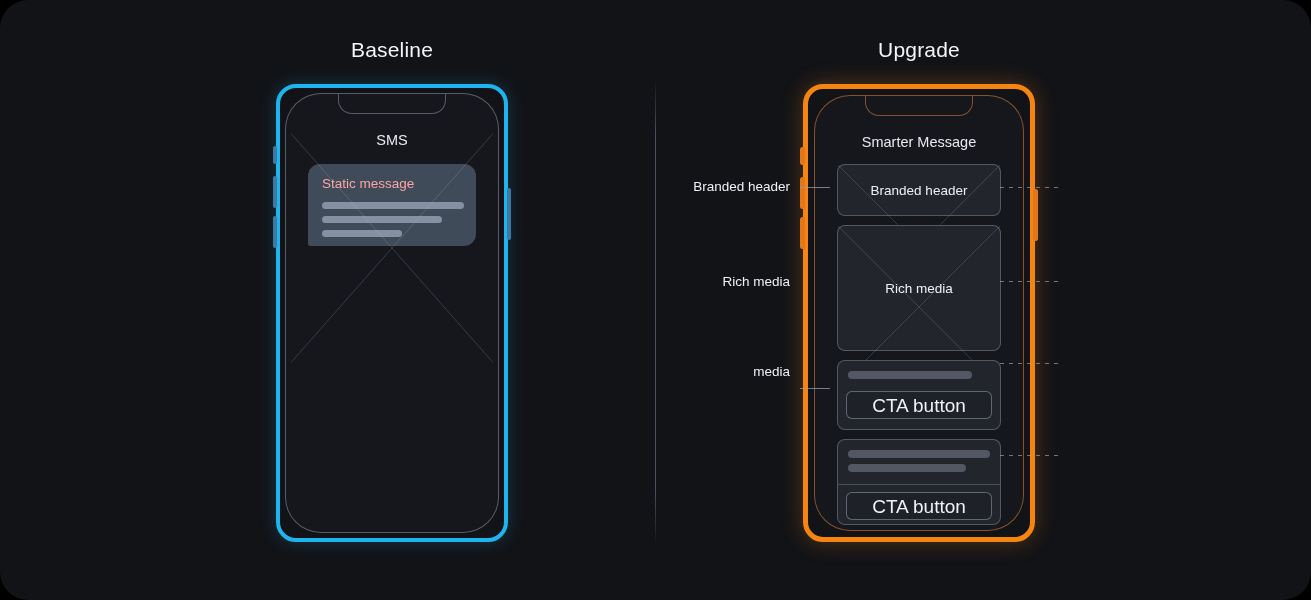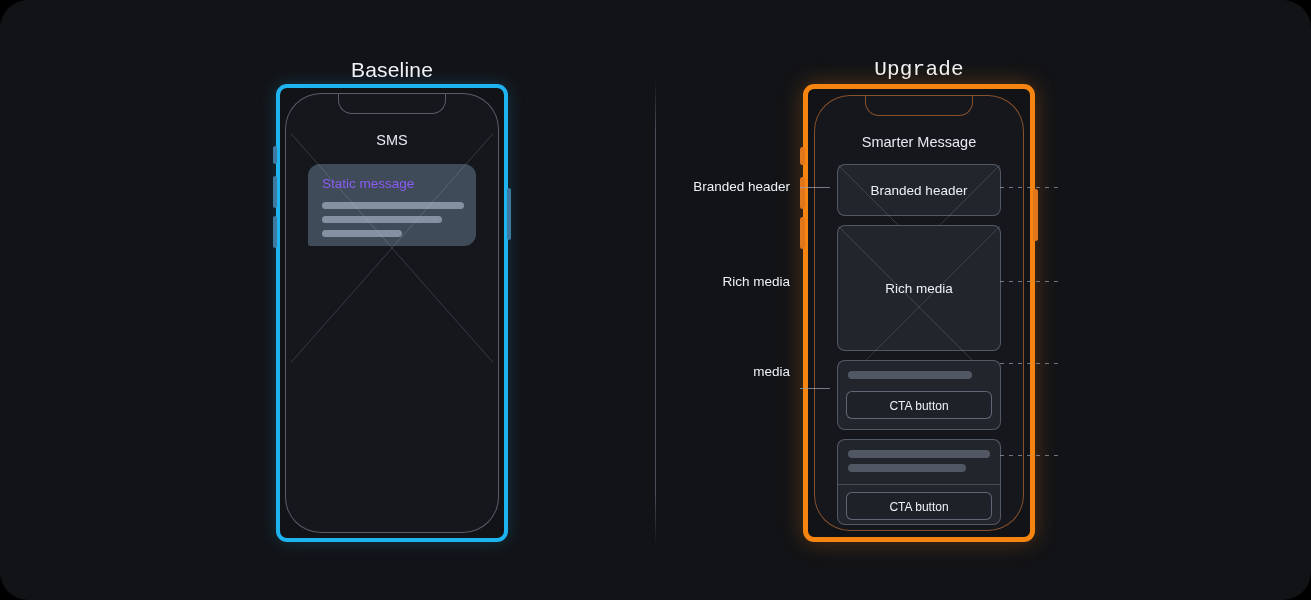--- a/index.html
+++ b/index.html
@@ -24,40 +24,39 @@
 
   
   .panel-title {
     position: absolute;
     top: 38px;
     width: 300px;
     text-align: center;
     color: #f2f4f8;
     font-size: 21px;
     letter-spacing: 0.2px;
-    margin-top: 20px;
   }
   #title-baseline { left: 242px; }
-  #title-upgrade  { left: 769px; font-family: Liberation Mono, monospace; }
+  #title-upgrade  { left: 769px; }
 
   
   #divider {
     position: absolute;
     left: 655px;
     top: 78px;
     width: 1px;
     height: 468px;
     background: linear-gradient(to bottom, rgba(120,132,150,0), rgba(120,132,150,0.55) 12%, rgba(120,132,150,0.55) 88%, rgba(120,132,150,0));
   }
 
   
   .phone {
     position: absolute;
     border-style: solid;
-    border-radius: 11px;
+    border-radius: 20px;
     box-sizing: border-box;
   }
   .phone-inner {
     position: absolute;
     inset: 5px;
     border-radius: 36px;
     box-sizing: border-box;
     border: 1.5px solid rgba(140,152,170,0.55);
     background: #15171c;
     overflow: hidden;
@@ -134,21 +133,21 @@
   }
   #sms-bubble .x-cross {
     position: absolute;
     inset: 0;
     overflow: visible;
   }
   .bubble-label {
     position: absolute;
     left: 14px;
     top: 12px;
-    color: #8b5cf6;
+    color: #fca5a5;
     font-size: 13.5px;
   }
   .bubble-line {
     position: absolute;
     left: 14px;
     height: 7px;
     border-radius: 4px;
     background: rgba(176,189,208,0.62);
   }
   #bl1 { top: 38px; width: 142px; }
@@ -189,21 +188,21 @@
   }
   .cta-btn {
     position: absolute;
     left: 8px;
     right: 8px;
     height: 28px;
     border: 1px solid rgba(150,162,180,0.55);
     border-radius: 6px;
     background: #1e2128;
     color: #eef1f6;
-    font-size: 12px;
+    font-size: 19px;
     line-height: 28px;
     text-align: center;
     box-sizing: border-box;
   }
   .card-divider {
     position: absolute;
     left: 0; right: 0;
     height: 1px;
     background: rgba(140,152,170,0.35);
   }

